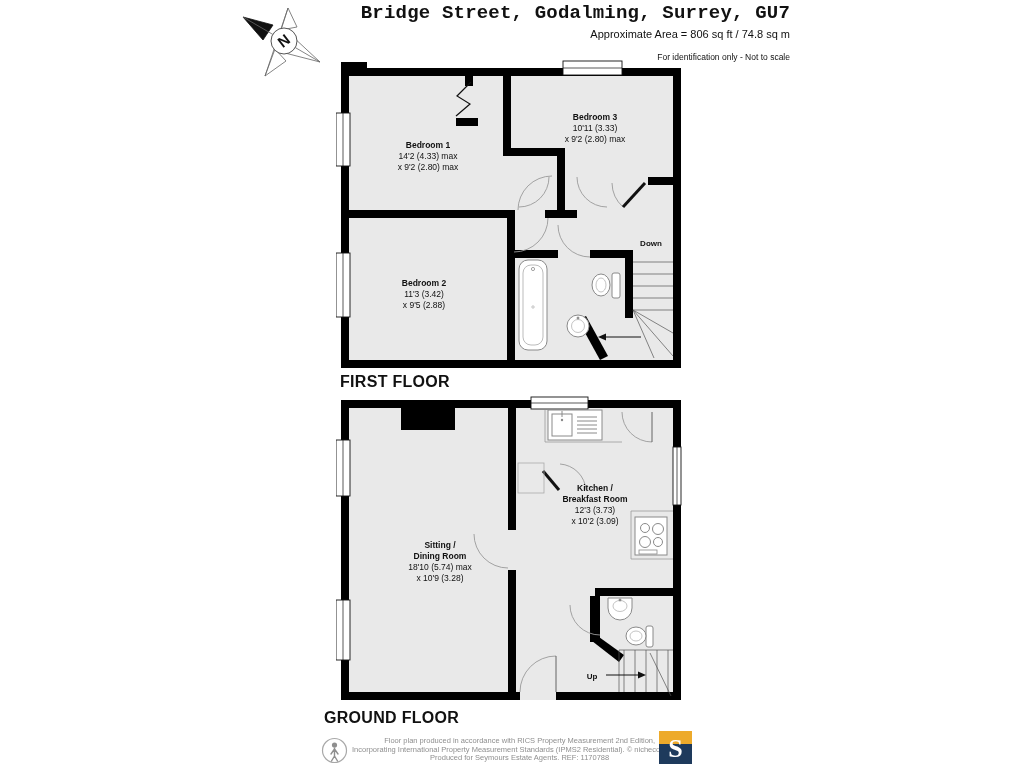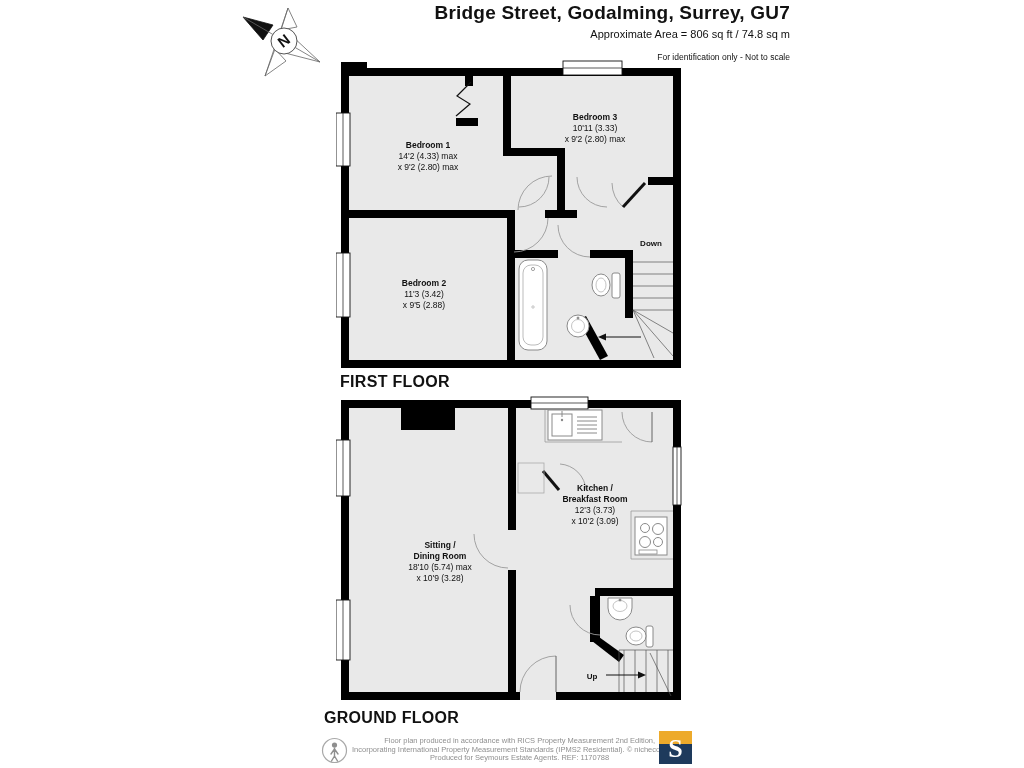--- a/index.html
+++ b/index.html
@@ -1,21 +1,21 @@
 <!DOCTYPE html>
 <html><head>
 <meta charset="utf-8">
 <style>
   html,body{margin:0;padding:0;background:#fff;}
   #page{position:relative;width:1024px;height:768px;background:#ffffff;overflow:hidden;
         font-family:"Liberation Sans", sans-serif;color:#111;}
   .abs{position:absolute;}
   
   #header{right:234px;top:2px;text-align:right;}
-  #title{font-size:19px;font-weight:bold;letter-spacing:0.2px;}
+  #title{font-size:19px;font-weight:bold;letter-spacing:0.2px;font-family:Liberation Mono, monospace;}
   #area{font-size:11px;margin-top:4px;}
   #note{font-size:8.5px;margin-top:12px;}
   
   .floorlabel{font-size:16px;font-weight:bold;letter-spacing:0.3px;color:#111;}
   
   text{font-family:"Liberation Sans", sans-serif;fill:#111;}
   .rname{font-size:8.5px;font-weight:bold;}
   .rdim{font-size:8.5px;}
   .stxt{font-size:8px;font-weight:bold;}
   

